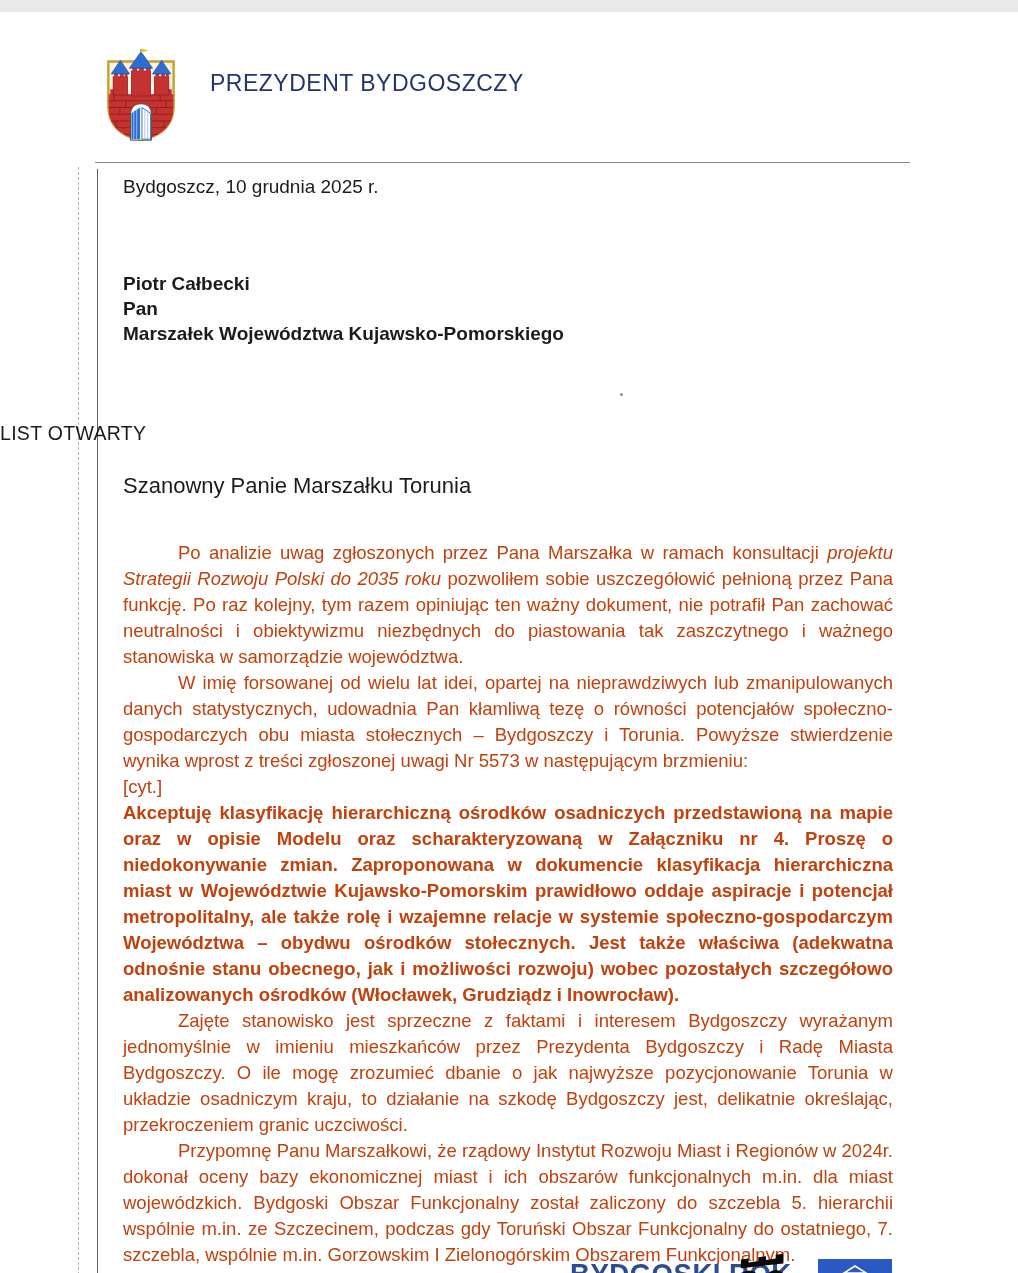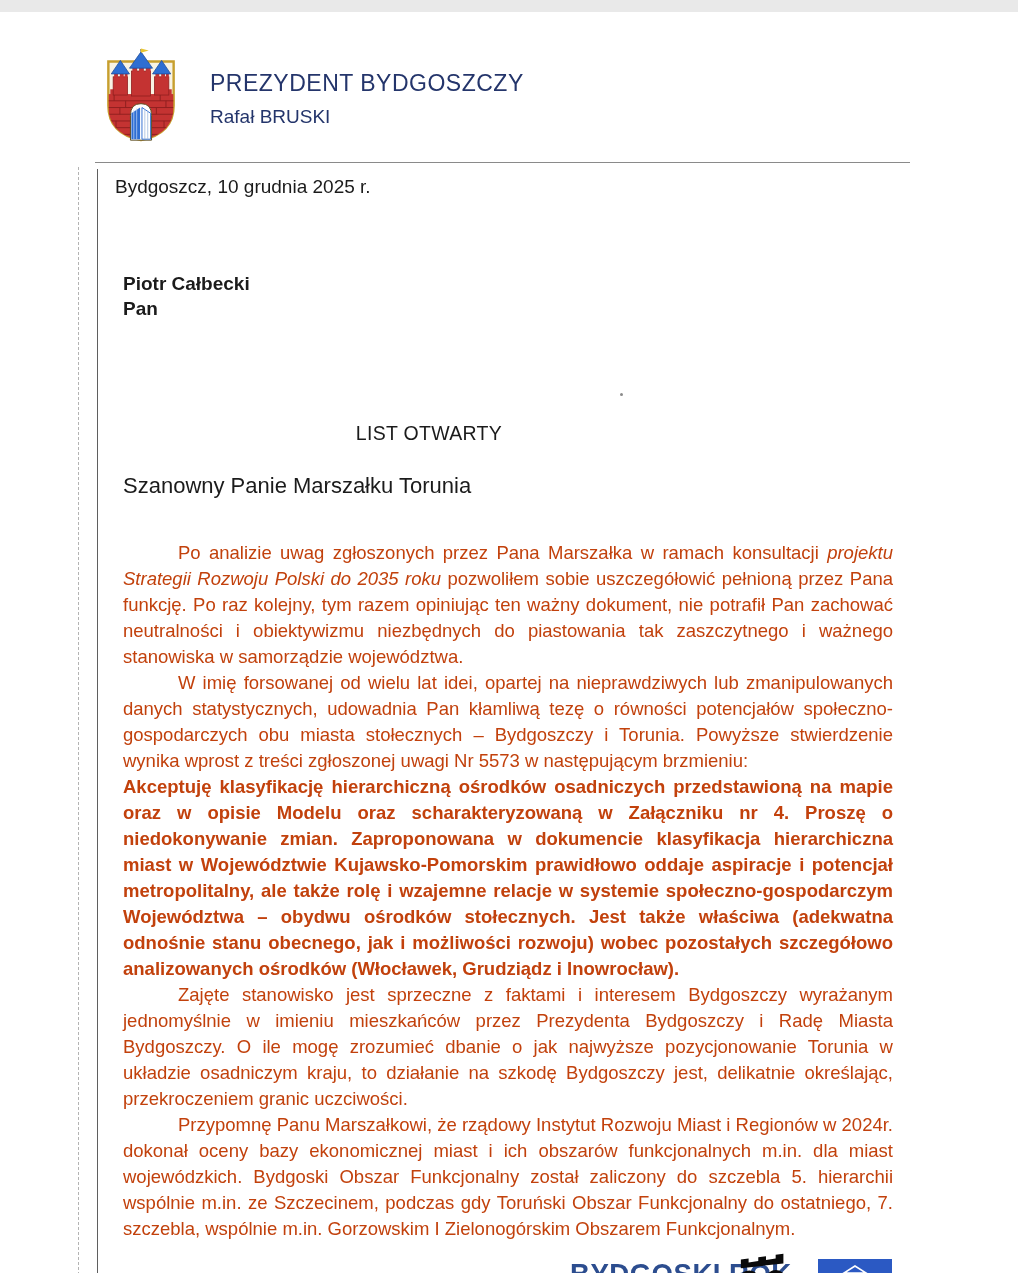--- a/index.html
+++ b/index.html
@@ -22,28 +22,28 @@
   .speck{position:absolute;left:620px;top:381px;width:3px;height:3px;
     background:#8b8b8b;border-radius:50%;}
 
   
   .crest{position:absolute;left:100px;top:36px;width:82px;height:96px;}
   .head-text{position:absolute;left:210px;top:58px;}
   .org-title{font-size:23px;letter-spacing:.5px;font-weight:400;}
   .sender-name{font-size:19px;margin-top:9px;font-weight:400;}
 
   
-  .meta{position:absolute;left:115px;top:161px;font-size:19px;line-height:27px;}
+  .meta{position:absolute;left:123px;top:161px;font-size:19px;line-height:27px;}
 
   
   .recipient{position:absolute;left:123px;top:259px;font-size:19px;line-height:25px;
     font-weight:700;}
 
   
-  .heading{position:absolute;left:0;top:410px;width:858px;text-align:center;
+  .heading{position:absolute;left:0;top:410px;width:858px;text-align:left;
     font-size:19.5px;letter-spacing:.3px;}
   .greeting{position:absolute;left:123px;top:461px;font-size:22px;}
 
   
   .body{position:absolute;left:123px;top:528px;width:770px;
     font-size:18.5px;line-height:26px;text-align:justify;color:#c2410c;}
   .body p{margin:0;}
   .indent{text-indent:55px;}
   .quote{font-weight:700;}
   em{font-style:italic;}
@@ -118,38 +118,39 @@
           <line x1="37.5" y1="63" x2="37.5" y2="95"></line>
       </g>
       <polygon points="52,95 52,68 43,62 43,95" fill="#ffffff" stroke="#2e6ed2" stroke-width="1"></polygon>
       <line x1="46" y1="64" x2="46" y2="95" stroke="#9db8dd" stroke-width="0.8"></line>
       <line x1="49" y1="65.5" x2="49" y2="95" stroke="#9db8dd" stroke-width="0.8"></line>
     </svg>
   </div>
 
   <div class="head-text" style="color:#24356b;">
     <div class="org-title">PREZYDENT BYDGOSZCZY</div>
-    <div class="sender-name">Rafał BRUSKI</div>
   </div>
 
   <div class="meta">
     <div>Bydgoszcz, 10 grudnia 2025 r.</div>
   </div>
 
   <div class="recipient">
     <div>Piotr Całbecki</div>
     <div>Pan</div>
+    <div>Marszałek Województwa Kujawsko-Pomorskiego</div>
   </div>
 
   <div class="heading">LIST OTWARTY</div>
   <div class="greeting">Szanowny Panie Marszałku Torunia</div>
 
   <div class="body">
     <p class="indent"><span>Po analizie uwag zgłoszonych przez Pana Marszałka w ramach konsultacji </span><em>projektu Strategii Rozwoju Polski do 2035 roku</em><span> pozwoliłem sobie uszczegółowić pełnioną przez Pana funkcję. Po raz kolejny, tym razem opiniując ten ważny dokument, nie potrafił Pan zachować neutralności i obiektywizmu niezbędnych do piastowania tak zaszczytnego i ważnego stanowiska w samorządzie województwa.</span></p>
     <p class="indent">W imię forsowanej od wielu lat idei, opartej na nieprawdziwych lub zmanipulowanych danych statystycznych, udowadnia Pan kłamliwą tezę o równości potencjałów społeczno-gospodarczych obu miasta stołecznych – Bydgoszczy i Torunia. Powyższe stwierdzenie wynika wprost z treści zgłoszonej uwagi Nr 5573 w następującym brzmieniu:</p>
+    <p>[cyt.]</p>
     <p class="quote">Akceptuję klasyfikację hierarchiczną ośrodków osadniczych przedstawioną na mapie oraz w opisie Modelu oraz scharakteryzowaną w Załączniku nr 4. Proszę o niedokonywanie zmian. Zaproponowana w dokumencie klasyfikacja hierarchiczna miast w Województwie Kujawsko-Pomorskim prawidłowo oddaje aspiracje i potencjał metropolitalny, ale także rolę i wzajemne relacje w systemie społeczno-gospodarczym Województwa – obydwu ośrodków stołecznych. Jest także właściwa (adekwatna odnośnie stanu obecnego, jak i możliwości rozwoju) wobec pozostałych szczegółowo analizowanych ośrodków (Włocławek, Grudziądz i Inowrocław).</p>
     <p class="indent">Zajęte stanowisko jest sprzeczne z faktami i interesem Bydgoszczy wyrażanym jednomyślnie w imieniu mieszkańców przez Prezydenta Bydgoszczy i Radę Miasta Bydgoszczy. O ile mogę zrozumieć dbanie o jak najwyższe pozycjonowanie Torunia w układzie osadniczym kraju, to działanie na szkodę Bydgoszczy jest, delikatnie określając, przekroczeniem granic uczciwości.</p>
     <p class="indent">Przypomnę Panu Marszałkowi, że rządowy Instytut Rozwoju Miast i Regionów w 2024r. dokonał oceny bazy ekonomicznej miast i ich obszarów funkcjonalnych m.in. dla miast wojewódzkich. Bydgoski Obszar Funkcjonalny został zaliczony do szczebla 5. hierarchii wspólnie m.in. ze Szczecinem, podczas gdy Toruński Obszar Funkcjonalny do ostatniego, 7. szczebla, wspólnie m.in. Gorzowskim I Zielonogórskim Obszarem Funkcjonalnym.</p>
   </div>
 
   <div class="footer-brand" style="color:#2c4d8f;">BYDGOSKI ROK</div>
 
   <div class="waves-logo">
     <svg viewBox="0 0 60 46" width="58" height="46" aria-hidden="true">
       <path d="M4,15 l0,-9 8,-1 0,4 10,-1.5 0,-4 8,-1 0,4 10,-1.5 0,-4 8,-1 0,10 z" fill="#0a0a0a"></path>

